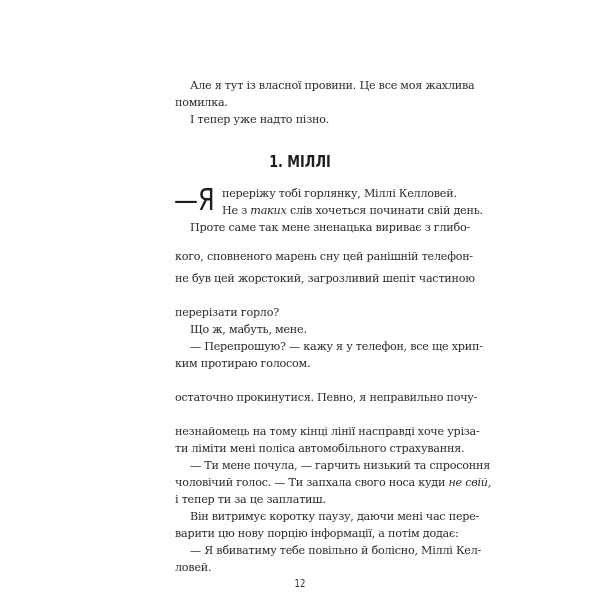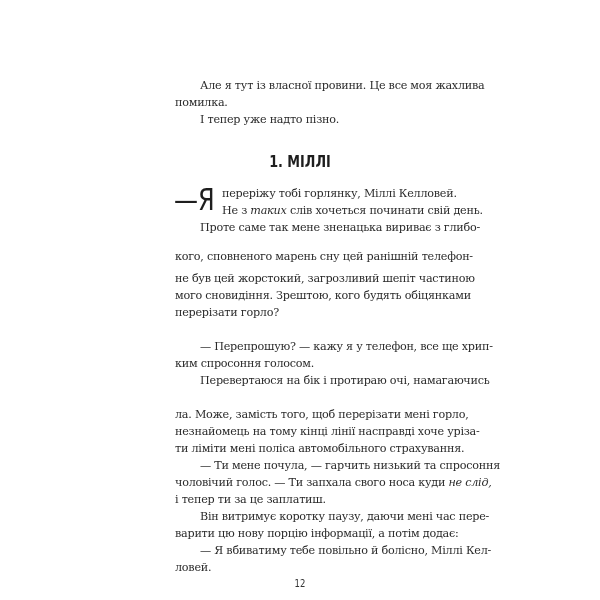--- a/index.html
+++ b/index.html
@@ -1,20 +1,20 @@
 <!DOCTYPE html>
 <html><head>
 <meta charset="utf-8">
 <style>
   html, body { margin:0; padding:0; }
   body { width:600px; height:600px; background:#ffffff; position:relative; overflow:hidden; font-family:"DejaVu Serif", serif; color:#2a2a2a; }
   .page { position:absolute; left:0; top:0; width:600px; height:600px; }
   .line { position:absolute; left:175px; width:270px; font-size:11.2px; line-height:16px; white-space:nowrap; letter-spacing:-0.25px; }
   .just { text-align:justify; text-align-last:justify; }
-  .indent { left:200px; width:255px; }
+  .indent { left:190px; width:255px; }
   .title { position:absolute; left:0; width:600px; top:152px; text-align:center; font-family:"DejaVu Sans", sans-serif; font-weight:bold; font-size:16px; letter-spacing:0px; transform:scaleX(0.8); color:#1e1e1e; }
   .dropcap { position:absolute; left:174px; top:184px; font-family:"DejaVu Sans", sans-serif; font-size:30px; line-height:32px; color:#1e1e1e; transform:scaleX(0.8); transform-origin:left top; }
   .dc-line { left:222px; width:223px; }
   .pagenum { position:absolute; top:534px; left:0; width:600px; text-align:center; font-family:"DejaVu Sans", sans-serif; font-size:10px; color:#333; transform:scaleX(0.85); }
   i { }
 </style>
 </head>
 <body>
 
 <div class="page">
@@ -24,30 +24,29 @@
 
   <div class="title">1. МІЛЛІ</div>
 
   <div class="dropcap"><span>—</span><span>Я</span></div>
   <div class="line just dc-line" style="top:186px">переріжу тобі горлянку, Міллі Келловей.</div>
   <div class="line dc-line" style="top:203px"><span>Не з </span><i>таких</i><span> слів хочеться починати свій день.</span></div>
 
   <div class="line just indent" style="top:220px">Проте саме так мене зненацька вириває з глибо-</div>
   <div class="line just" style="top:249px">кого, сповненого марень сну цей ранішній телефон-</div>
   <div class="line just" style="top:271px">не був цей жорстокий, загрозливий шепіт частиною</div>
-  <div class="line just" style="top:288px">мого сновидіння. Зрештою, кого будять обіцянками</div>
   <div class="line" style="top:305px">перерізати горло?</div>
+  <div class="line indent" style="top:322px">Що ж, мабуть, мене.</div>
   <div class="line just indent" style="top:339px">— Перепрошую? — кажу я у телефон, все ще хрип-</div>
-  <div class="line" style="top:356px">ким спросоння голосом.</div>
-  <div class="line just indent" style="top:373px">Перевертаюся на бік і протираю очі, намагаючись</div>
-  <div class="line just" style="top:407px">ла. Може, замість того, щоб перерізати мені горло,</div>
+  <div class="line" style="top:356px">ким протираю голосом.</div>
+  <div class="line just" style="top:390px">остаточно прокинутися. Певно, я неправильно почу-</div>
   <div class="line just" style="top:424px">незнайомець на тому кінці лінії насправді хоче урізa-</div>
   <div class="line just" style="top:441px">ти ліміти мені поліса автомобільного страхування.</div>
   <div class="line just indent" style="top:458px">— Ти мене почула, — гарчить низький та спросоння</div>
-  <div class="line" style="top:475px"><span>чоловічий голос. — Ти запхала свого носа куди </span><i>не слід,</i></div>
+  <div class="line" style="top:475px"><span>чоловічий голос. — Ти запхала свого носа куди </span><i>не свій,</i></div>
   <div class="line" style="top:492px">і тепер ти за це заплатиш.</div>
   <div class="line just indent" style="top:509px">Він витримує коротку паузу, даючи мені час пере-</div>
   <div class="line just" style="top:526px">варити цю нову порцію інформації, а потім додає:</div>
   <div class="line" style="top:560px">ловей.</div>
   <div class="line just indent" style="top:543px">— Я вбиватиму тебе повільно й болісно, Міллі Кел-</div>
 
   <div class="pagenum" style="top:578px">12</div>
 </div>
 
 </body></html>

